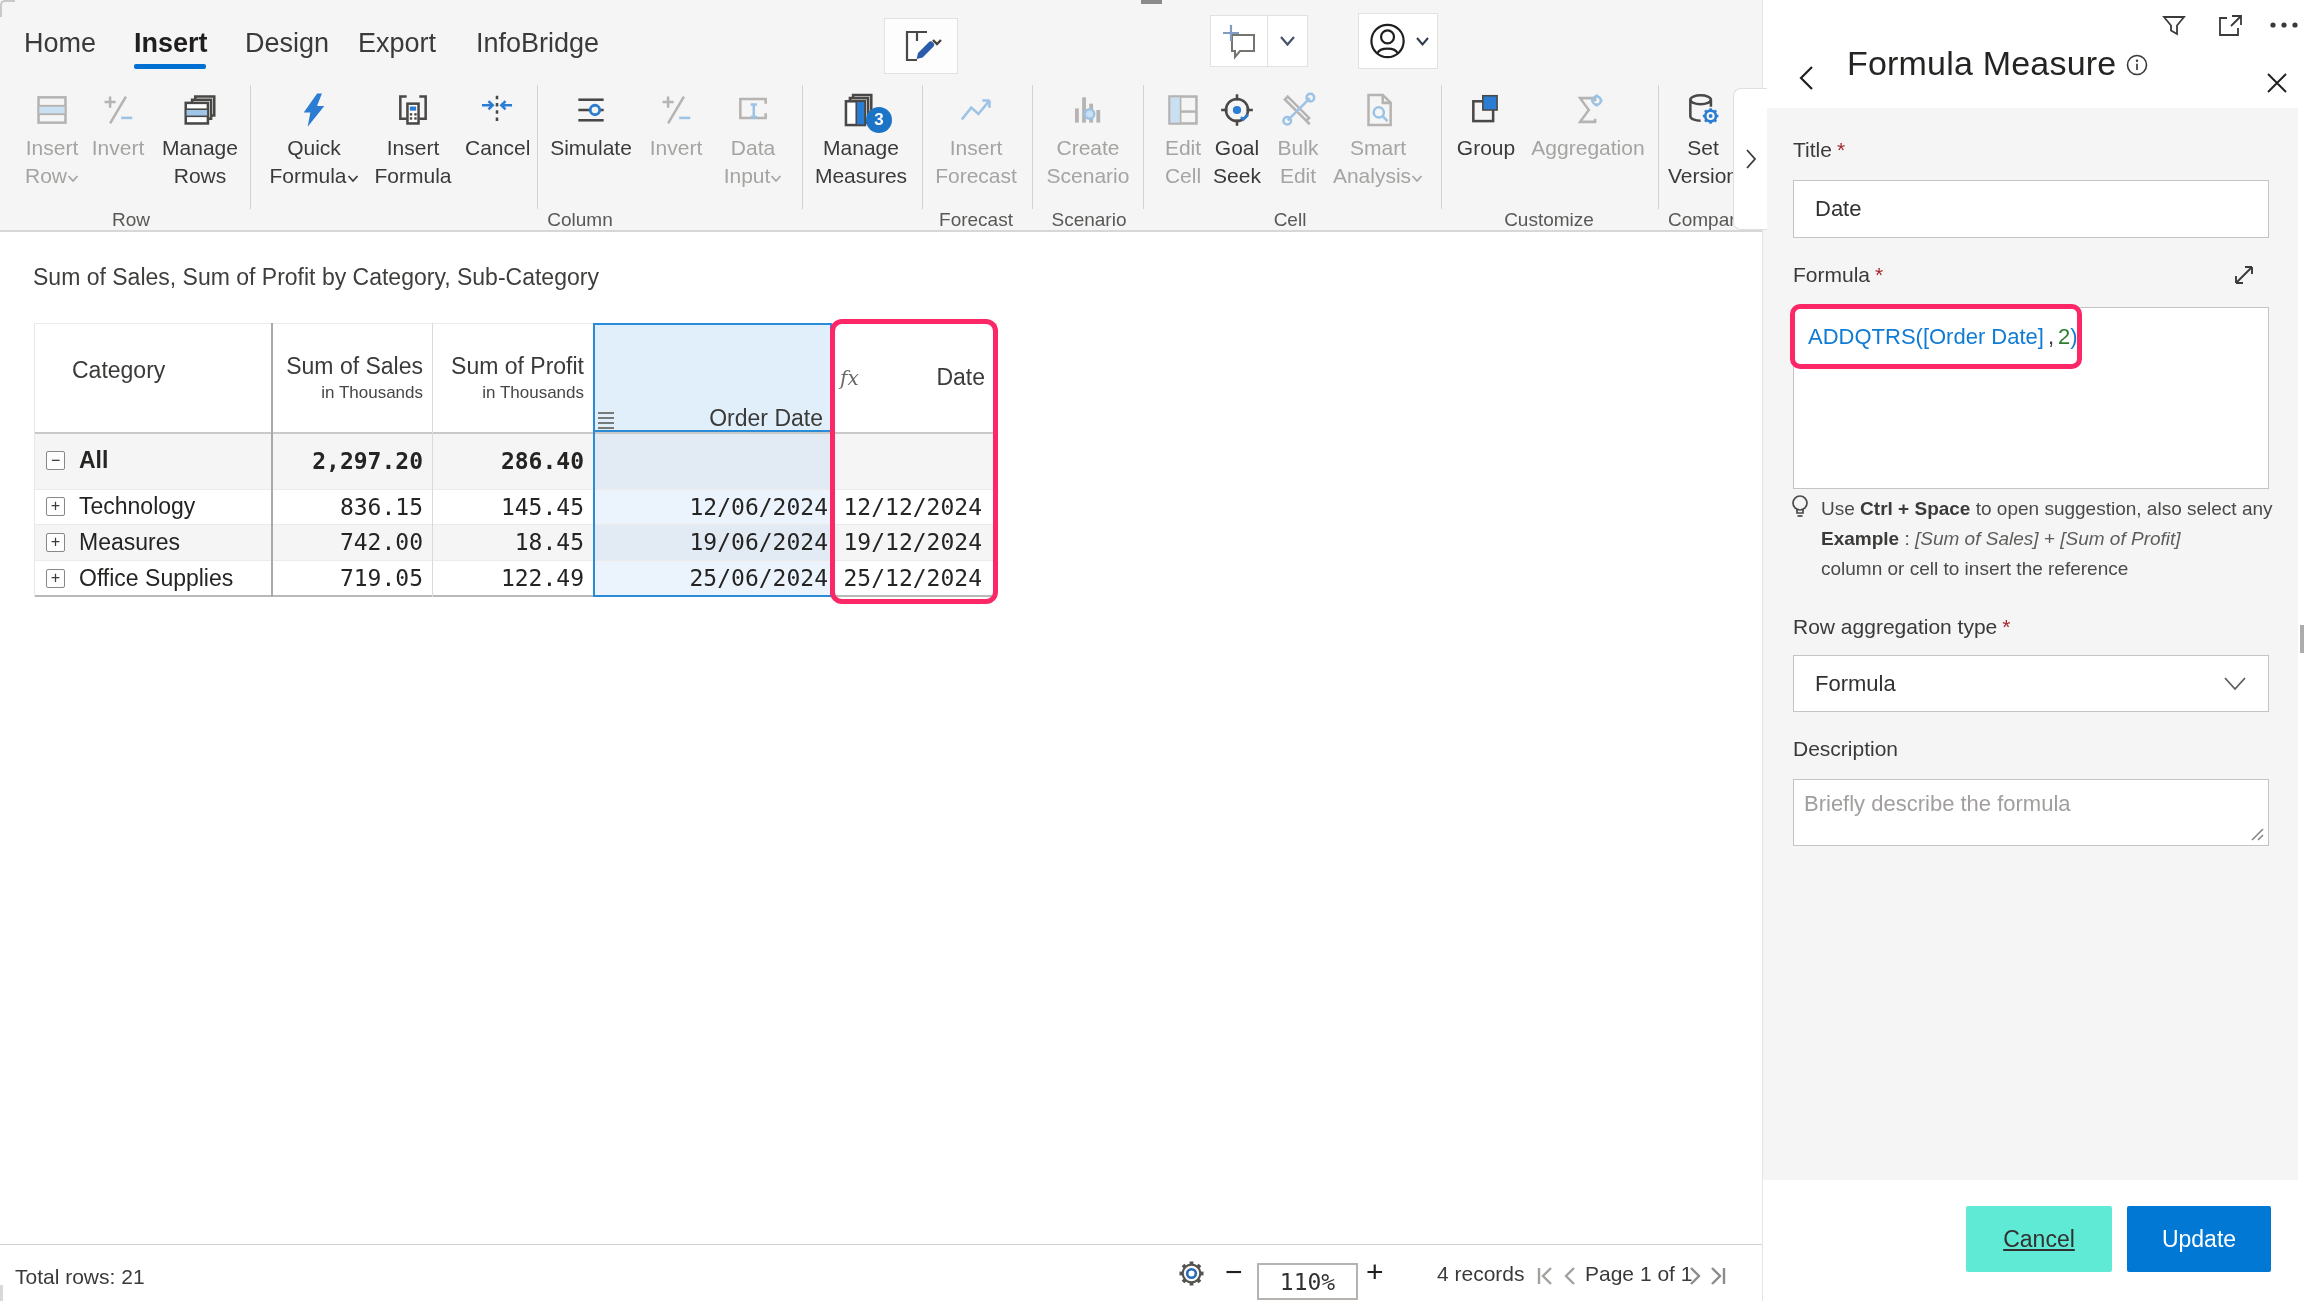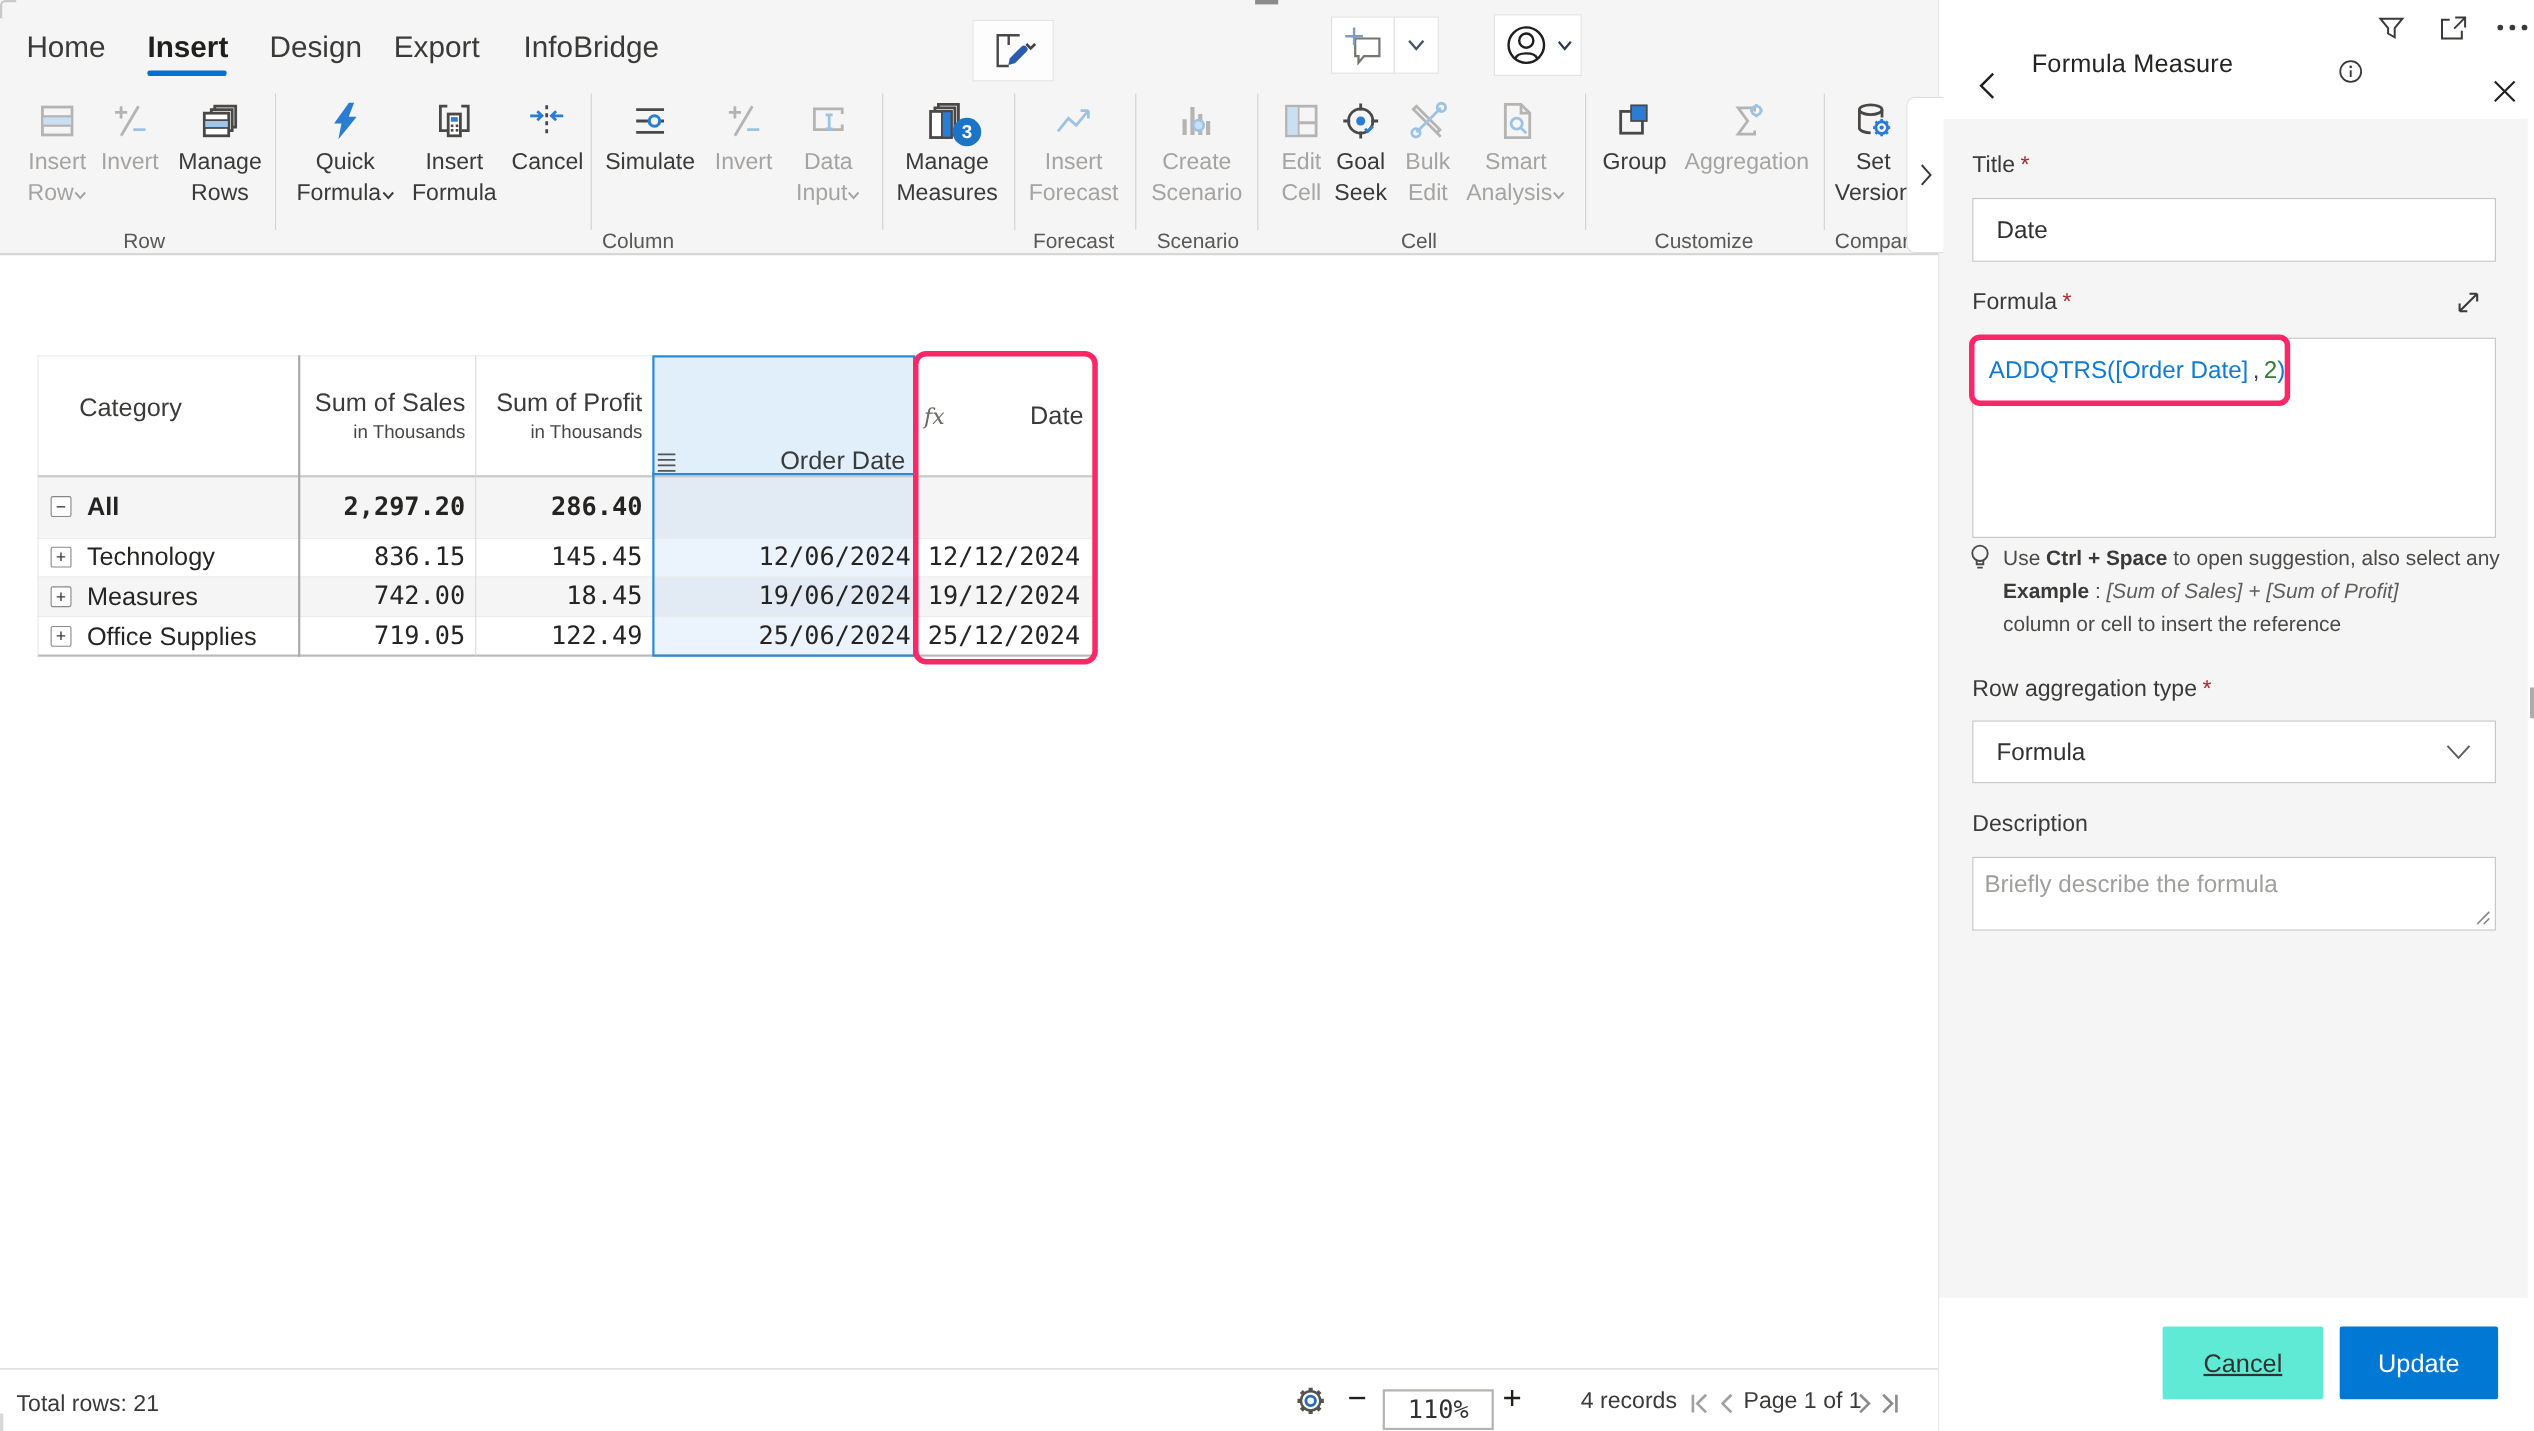--- a/index.html
+++ b/index.html
@@ -24,21 +24,21 @@
 #grid {position:absolute;left:34px;top:323px;width:963px;height:274px;}
 .num {font-family:"DejaVu Sans Mono",monospace;}
 .expbox {width:19px;height:19px;border:1px solid #8a8886;background:#fefefe;color:#3b3a39;font-size:15px;line-height:17px;text-align:center;border-radius:2px;flex:none;font-family:"DejaVu Sans Mono",monospace;}
 
 #statusbar {position:absolute;left:0;top:1244px;width:1762px;height:57px;background:#fff;border-top:1px solid #d2d0ce;}
 .sb {position:absolute;font-size:21px;color:#3b3a39;}
 #zoombox {position:absolute;left:1257px;top:18px;width:101px;height:37px;border:2px solid #b5b2b0;background:#fff;display:flex;align-items:center;justify-content:center;font-size:23px;font-family:"DejaVu Sans Mono",monospace;color:#323130;}
 
 #panel {position:absolute;left:1762px;top:0;width:542px;height:1301px;background:#f5f5f5;border-left:1px solid #e6e4e2;}
 #panel-header {position:absolute;left:0;top:0;width:100%;height:108px;background:#fff;}
-#panel-title {position:absolute;left:84px;top:44px;font-size:23px;color:#252423;letter-spacing:0.2px;}
+#panel-title {position:absolute;left:84px;top:44px;font-size:34px;color:#252423;letter-spacing:0.2px;}
 #panel-footer {position:absolute;left:0;top:1180px;width:100%;height:121px;background:#fff;}
 .pfield-label {position:absolute;font-size:21px;color:#3b3a39;}
 .req {color:#a4262c;margin-left:5px;}
 .pinput {position:absolute;background:#fff;border:1px solid #c6c4c2;font-size:22px;color:#323130;display:flex;align-items:center;}
 .btn {position:absolute;top:26px;height:66px;display:flex;align-items:center;justify-content:center;font-size:23px;border-radius:2px;}
 #cancel-btn {left:203px;width:146px;background:#5eead4;color:#323130;text-decoration:underline;}
 #update-btn {left:364px;width:144px;background:#0078d4;color:#fff;}
 .pink-box {position:absolute;border:5px solid #fb2766;border-radius:12px;z-index:60;}
 #expander-tab {position:absolute;left:1733px;top:88px;width:34px;height:142px;background:#fff;border:1px solid #e1dfdd;border-right:none;border-radius:8px 0 0 8px;z-index:20;display:flex;align-items:center;justify-content:center;}
 .tok-fn,.tok-ref {color:#0f7bd4;}
@@ -334,20 +334,21 @@
           <circle cx="14" cy="12.2" r="4.4" fill="none" stroke="#201f1e" stroke-width="1.5"></circle>
           <path d="M7.2 23.3 c1.5-4.2 12.1-4.2 13.6 0" fill="none" stroke="#201f1e" stroke-width="1.5"></path>
         </svg>
       <svg width="15" height="11" viewBox="0 0 15 11" style="margin-left:4px;">
           <polyline points="2,2 7.5,8.5 13,2" fill="none" stroke="#2a3a4a" stroke-width="2"></polyline>
         </svg>
     </div>
     <div style="position:absolute;left:1141px;top:0;width:21px;height:4px;background:#8b8b8b;"></div>
   </div>
 
+  <div id="caption">Sum of Sales, Sum of Profit by Category, Sub-Category</div>
   <div id="grid">
       <div style="position:absolute;left:0;top:0px;width:963px;height:109px;background:#ffffff;"></div>
       <div style="position:absolute;left:0;top:109px;width:963px;height:57px;background:#f5f5f5;"></div>
       <div style="position:absolute;left:0;top:166px;width:963px;height:35px;background:#ffffff;"></div>
       <div style="position:absolute;left:0;top:201px;width:963px;height:36px;background:#f5f5f5;"></div>
       <div style="position:absolute;left:0;top:237px;width:963px;height:36px;background:#ffffff;"></div>
       <div style="position:absolute;left:559px;top:0px;width:239px;height:109px;background:#e0effa;"></div>
       <div style="position:absolute;left:559px;top:109px;width:239px;height:57px;background:#e2ebf3;"></div>
       <div style="position:absolute;left:559px;top:166px;width:239px;height:35px;background:#ebf4fc;"></div>
       <div style="position:absolute;left:559px;top:201px;width:239px;height:36px;background:#e2ebf3;"></div>

